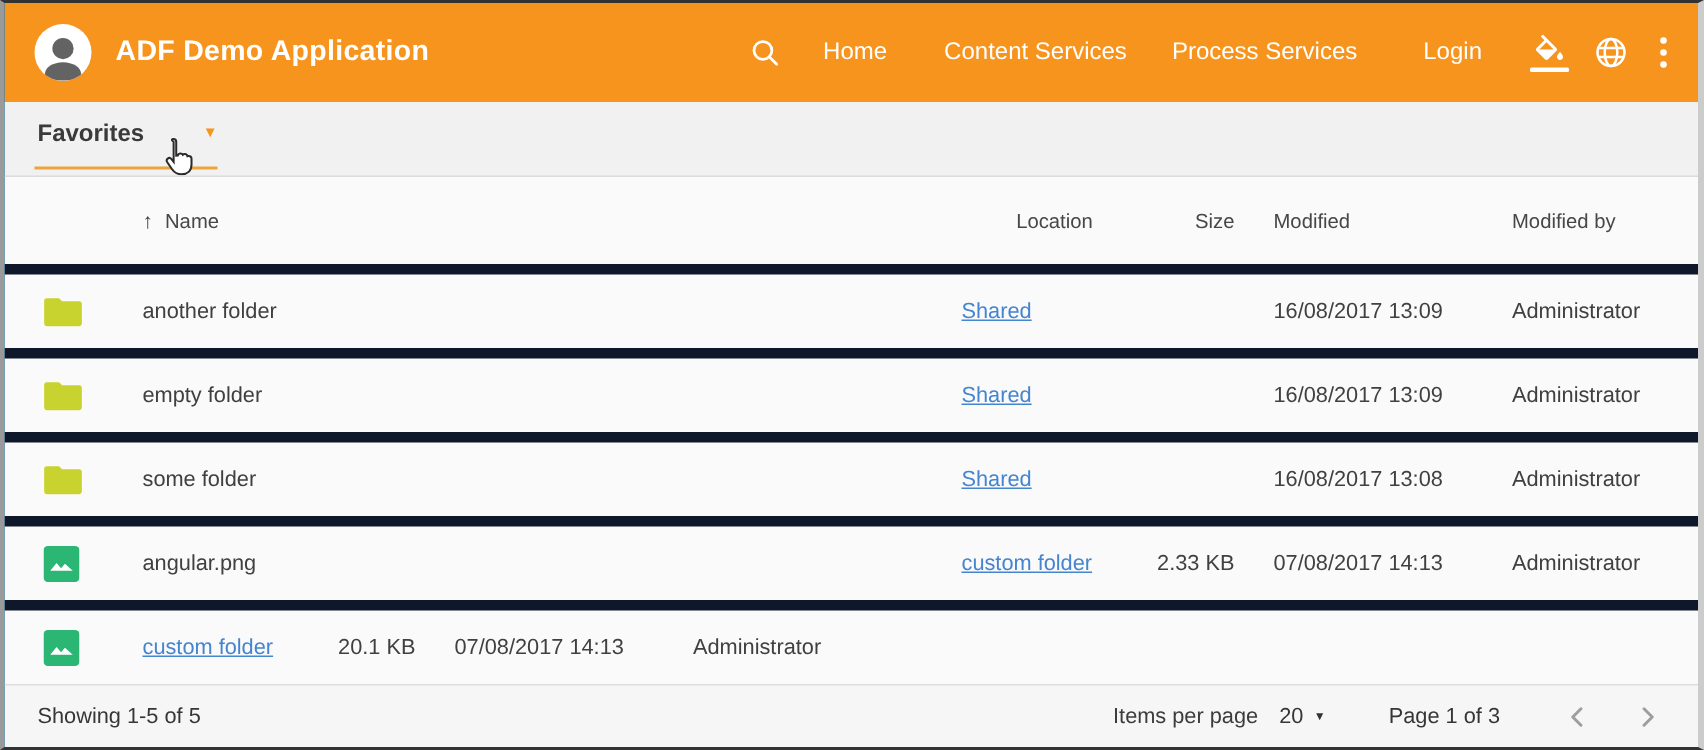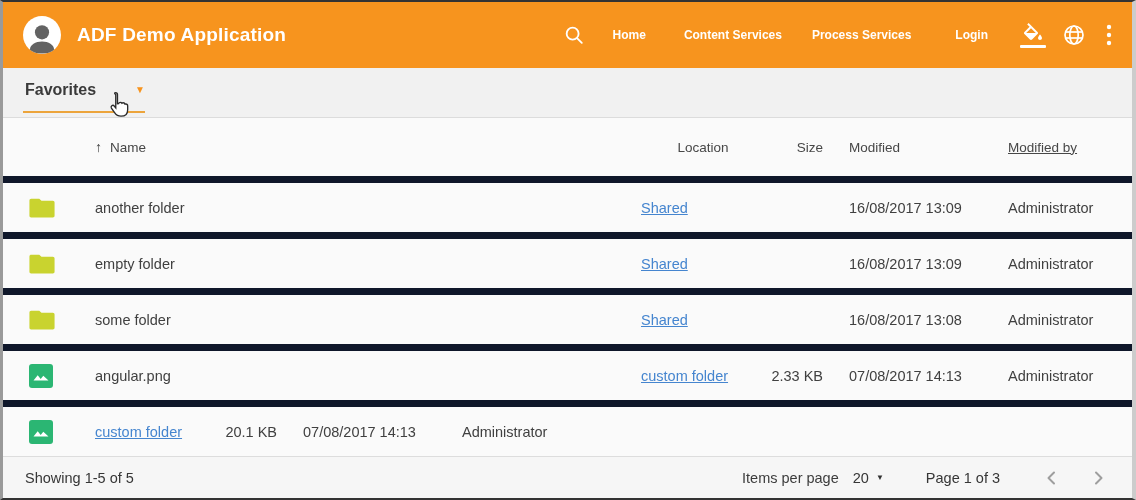--- a/index.html
+++ b/index.html
@@ -31,21 +31,21 @@
   }
   .avatar svg { display:block; }
   .app-title {
     margin-left:16px; font-size:19px; font-weight:700; letter-spacing:0.2px;
     white-space:nowrap;
   }
   .header-spacer { flex:1; }
   .hicon { display:flex; align-items:center; justify-content:center; cursor:pointer; }
   .search-btn { margin-right:28px; }
   .nav-item {
-    font-size:12px; font-weight:700; white-space:nowrap; cursor:pointer;
+    font-size:16px; font-weight:400; white-space:nowrap; cursor:pointer;
   }
   .nav-home { margin-right:38px; }
   .nav-cs   { margin-right:30px; }
   .nav-ps   { margin-right:44px; }
   .nav-login{ margin-right:32px; }
   .theme-btn { margin-right:16px; flex-direction:column; }
   .theme-underline { width:26px; height:3px; background:#ffffff; margin-top:2px; border-radius:1px; }
   .lang-btn { margin-right:20px; }
   .menu-btn { }
 
@@ -89,21 +89,21 @@
   .tbody-row { height:56px; flex:0 0 56px; border-top:7px solid #0f172a; font-size:14.5px; color:#404040; }
 
   .c-icon { width:66px; flex:0 0 66px; display:flex; align-items:center; }
   .c-name { flex:1; overflow:hidden; white-space:nowrap; }
   .c-location { width:124px; flex:0 0 124px; }
   .c-size { width:58px; flex:0 0 58px; text-align:right; }
   .c-modified { width:147px; flex:0 0 147px; margin-left:26px; }
   .c-modby { width:105px; flex:0 0 105px; margin-left:12px; }
 
   .thead .c-location { text-align:center; }
-  .thead .c-modby { white-space:nowrap;text-decoration:underline; }
+  .thead .c-modby { white-space:nowrap; }
   .sort-arrow { font-size:14px; margin-right:8px; color:#3a3a3a; }
   .name-header-group { display:flex; align-items:center; cursor:pointer; }
 
   .loc-link {
     color:#4585cf; text-decoration:underline; cursor:pointer; font-size:14.5px;
   }
   .file-icon { display:block; }
 
   
   .list-footer {

